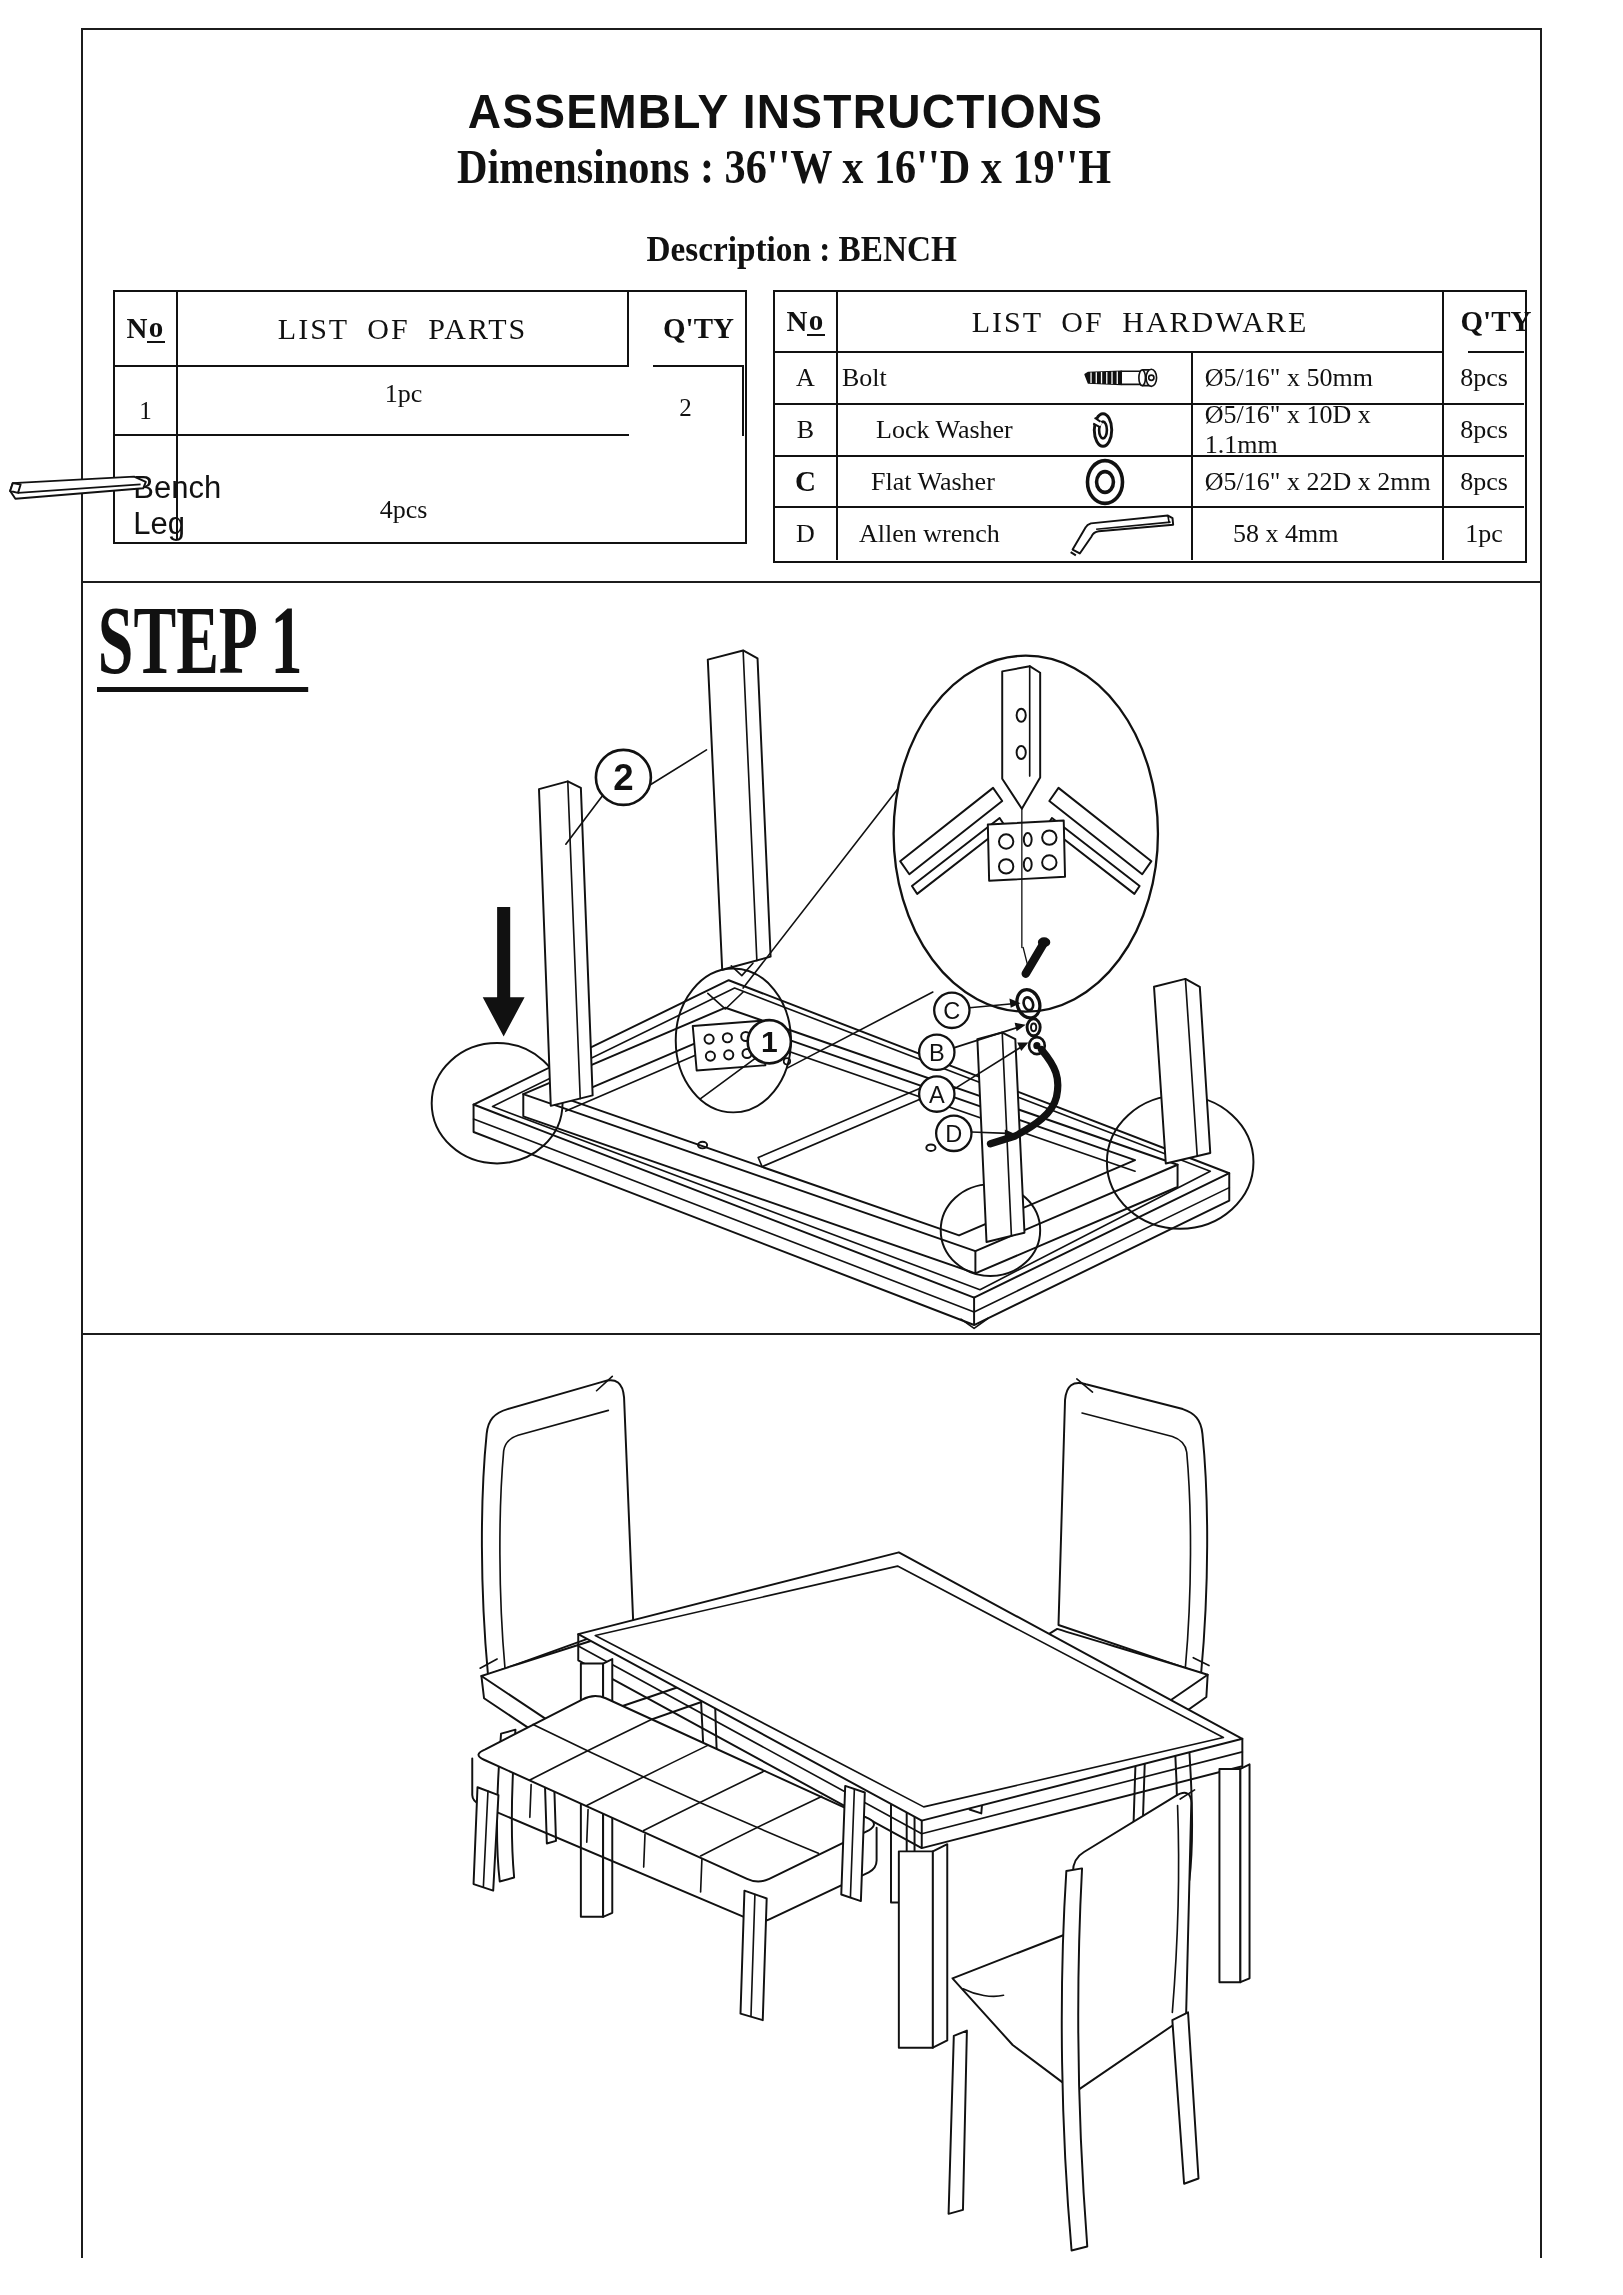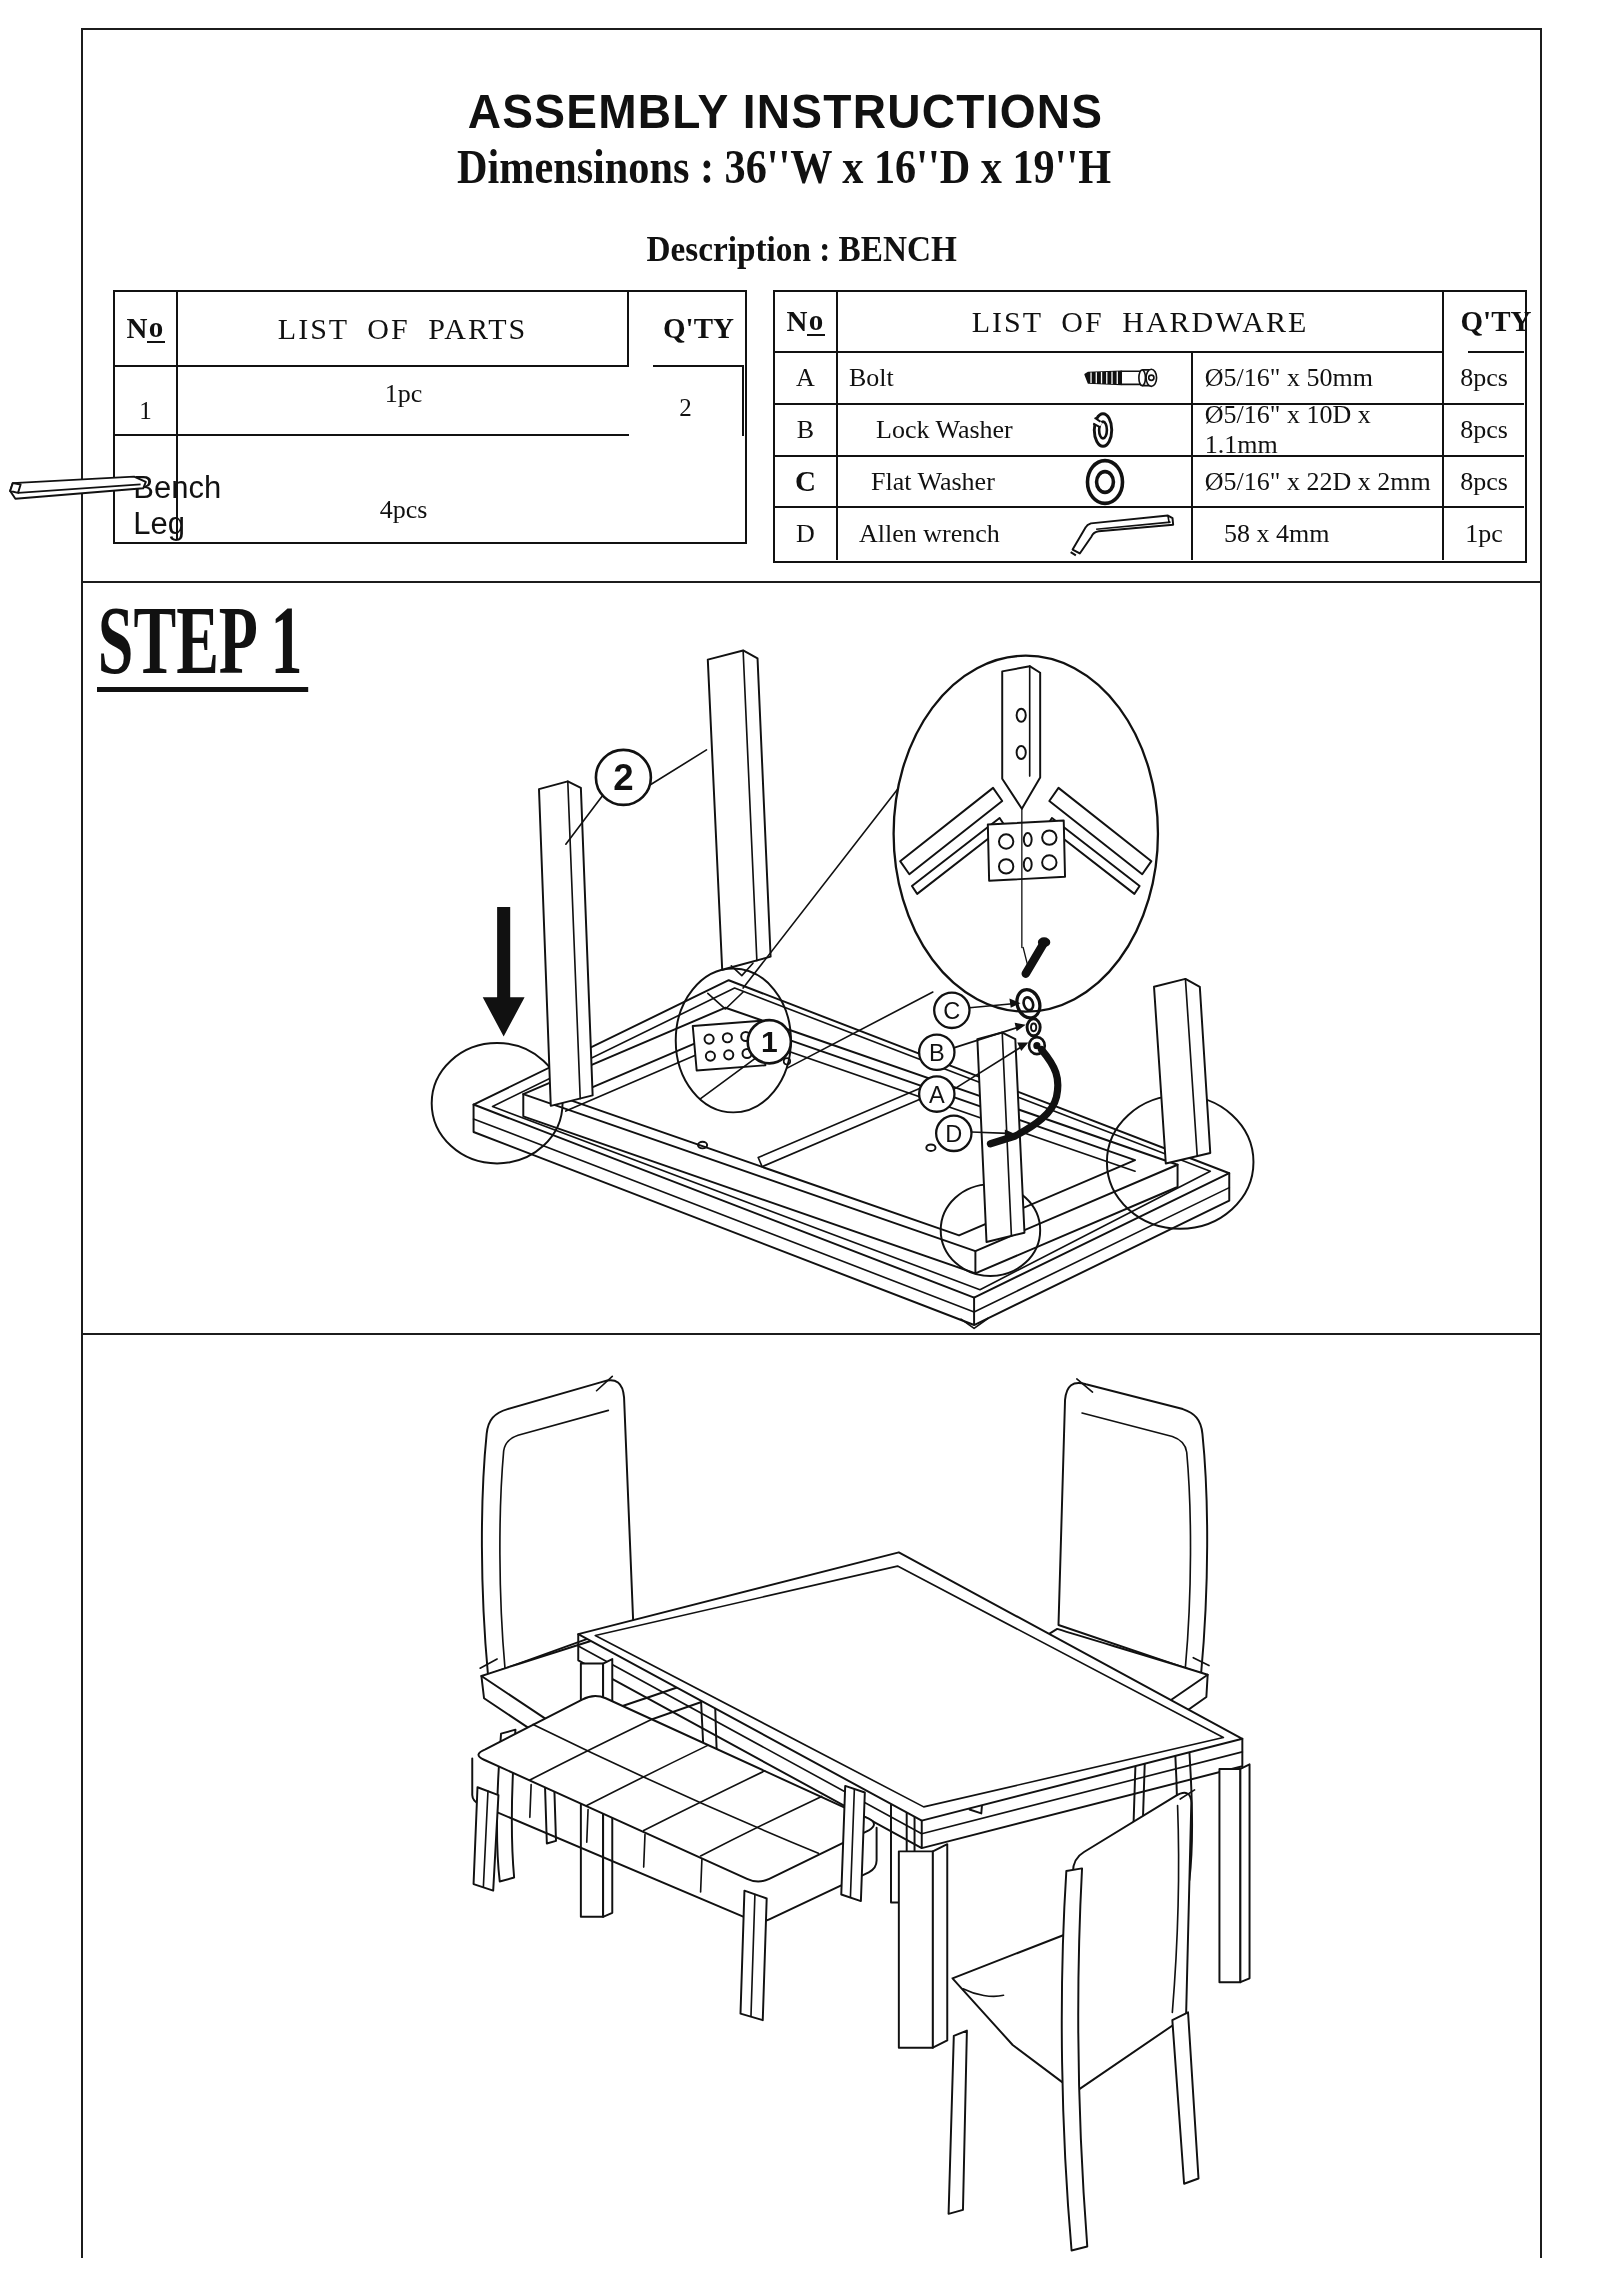--- a/index.html
+++ b/index.html
@@ -84,21 +84,21 @@
   <div class="tbl hw-tbl">
     <div class="cell hdr-no">
       <span>N</span>
         <span class="u-o">o</span>
     </div>
     <div class="cell hdr" style="grid-column:2/4;">LIST OF HARDWARE</div>
     <div class="cell hdr-qty last-col">Q'TY</div>
 
     <div class="cell hw-letter">A</div>
     <div class="cell name-cell">
-      <span class="hw-name" style="padding-left:11px;">Bolt</span>
+      <span class="hw-name" style="padding-left:4px;">Bolt</span>
       <svg class="icon" style="right:29px;top:50%;margin-top:-11.8px;" width="79" height="23.6" viewBox="0 0 120 36">
         <g stroke="#111" stroke-width="2.5" fill="#fff" stroke-linejoin="round">
           <path d="M3,13 L8,10 L58,8 L58,28 L8,26 Z" fill="#111"></path>
           <path d="M12,10 L12,26 M20,9.6 L20,26.4 M28,9.3 L28,26.6 M36,9 L36,27 M44,8.7 L44,27.3 M52,8.4 L52,27.6" stroke="#fff" stroke-width="2"></path>
           <rect x="58" y="8" width="32" height="20"></rect>
           <path d="M90,6 L104,6 M90,30 L104,30"></path>
           <ellipse cx="90" cy="18" rx="5" ry="12"></ellipse>
           <ellipse cx="104" cy="18" rx="8" ry="13"></ellipse>
           <circle cx="104" cy="18" r="4"></circle>
         </g>
@@ -139,21 +139,21 @@
     <div class="cell name-cell last-row">
       <span class="hw-name" style="padding-left:21px;">Allen wrench</span>
       <svg class="icon" style="right:10.5px;top:50%;margin-top:-25px;" width="111" height="51" viewBox="0 0 170 78">
         <g stroke="#111" fill="#fff" stroke-width="3" stroke-linejoin="round">
           <path d="M32,22 L150,10 L157,14 L158,24 L44,34 Q36,35 33,42 L15,68 L4,62 L24,28 Q26,24 32,22 Z"></path>
           <path d="M40,31 L154,20 M150,10 L152,22" fill="none" stroke-width="2.5"></path>
           <path d="M9,71 L1,66" stroke-width="3"></path>
         </g>
       </svg>
     </div>
-    <div class="cell hw-size size-cell last-row" style="padding-left:31px;">58 x 4mm</div>
+    <div class="cell hw-size size-cell last-row" style="padding-left:40px;">58 x 4mm</div>
     <div class="cell qty last-col last-row">1pc</div>
   </div>
 
   <div class="divider" style="top:581px;"></div>
 
   <div class="step-head">STEP 1</div>
 
   <svg class="diagram d1" width="1461" height="752" viewBox="0 0 2233 1149">
     <g stroke="#111" fill="none" stroke-width="3" stroke-linejoin="round" stroke-linecap="round">
 

